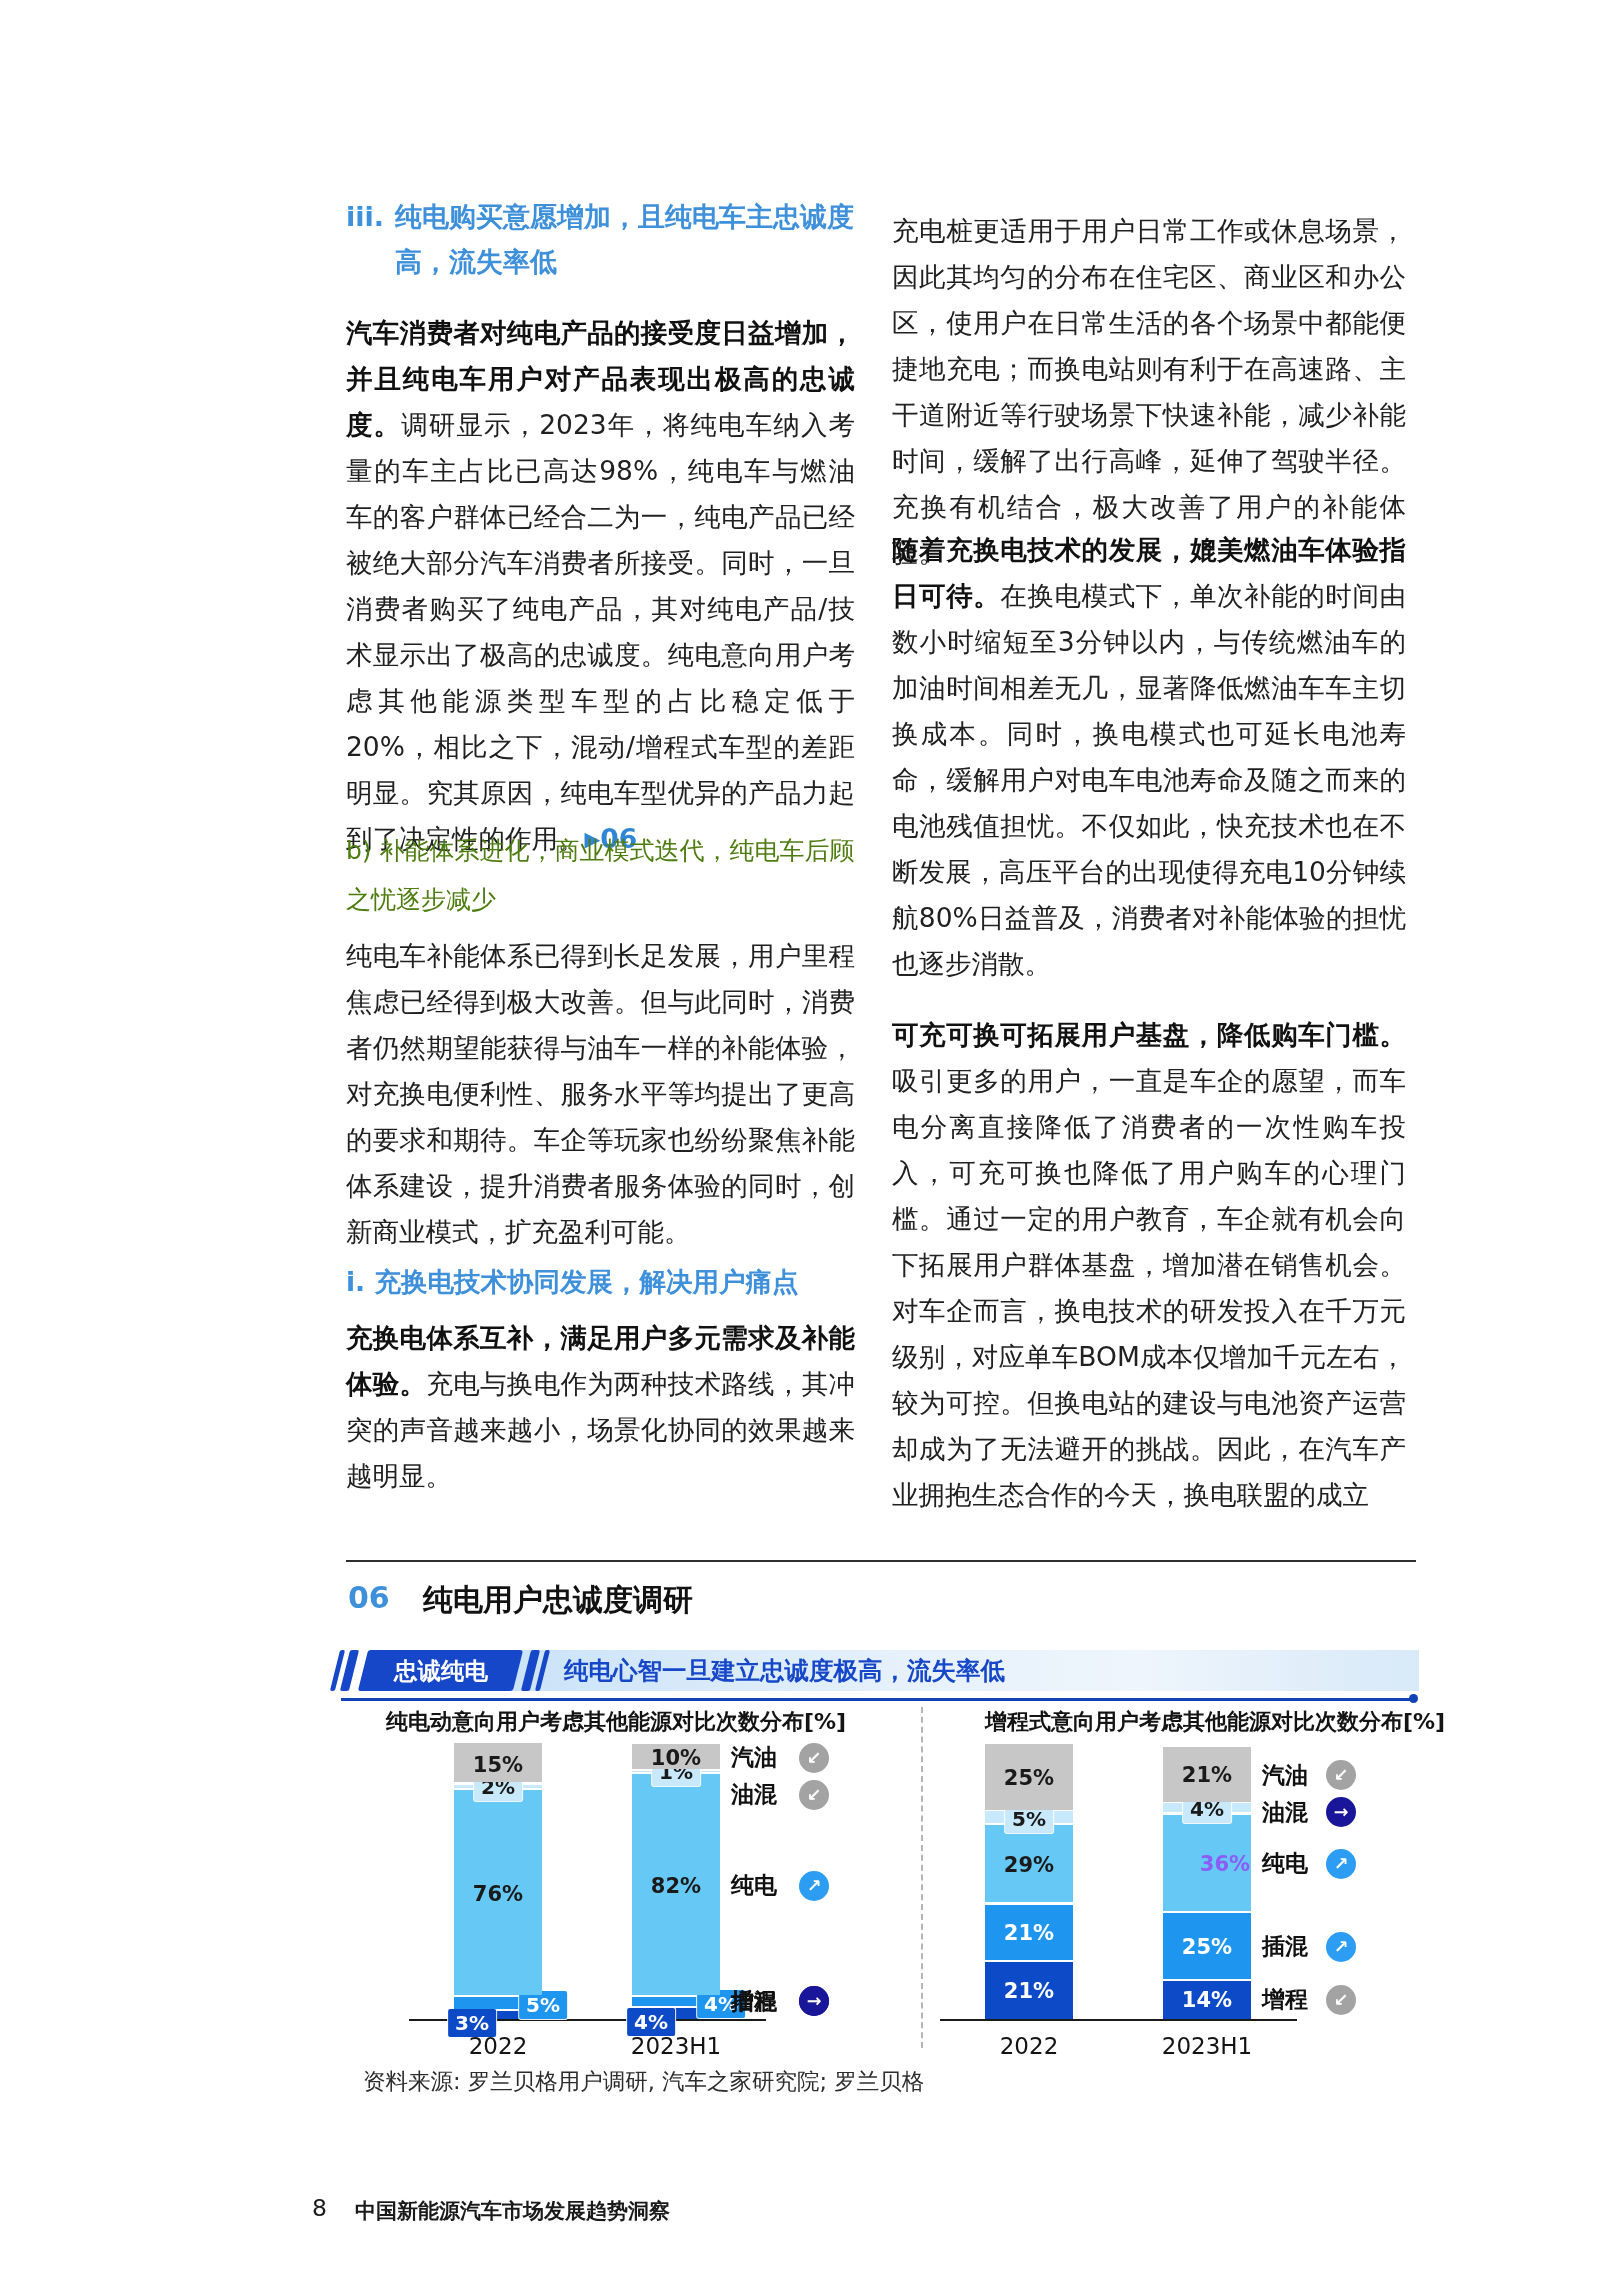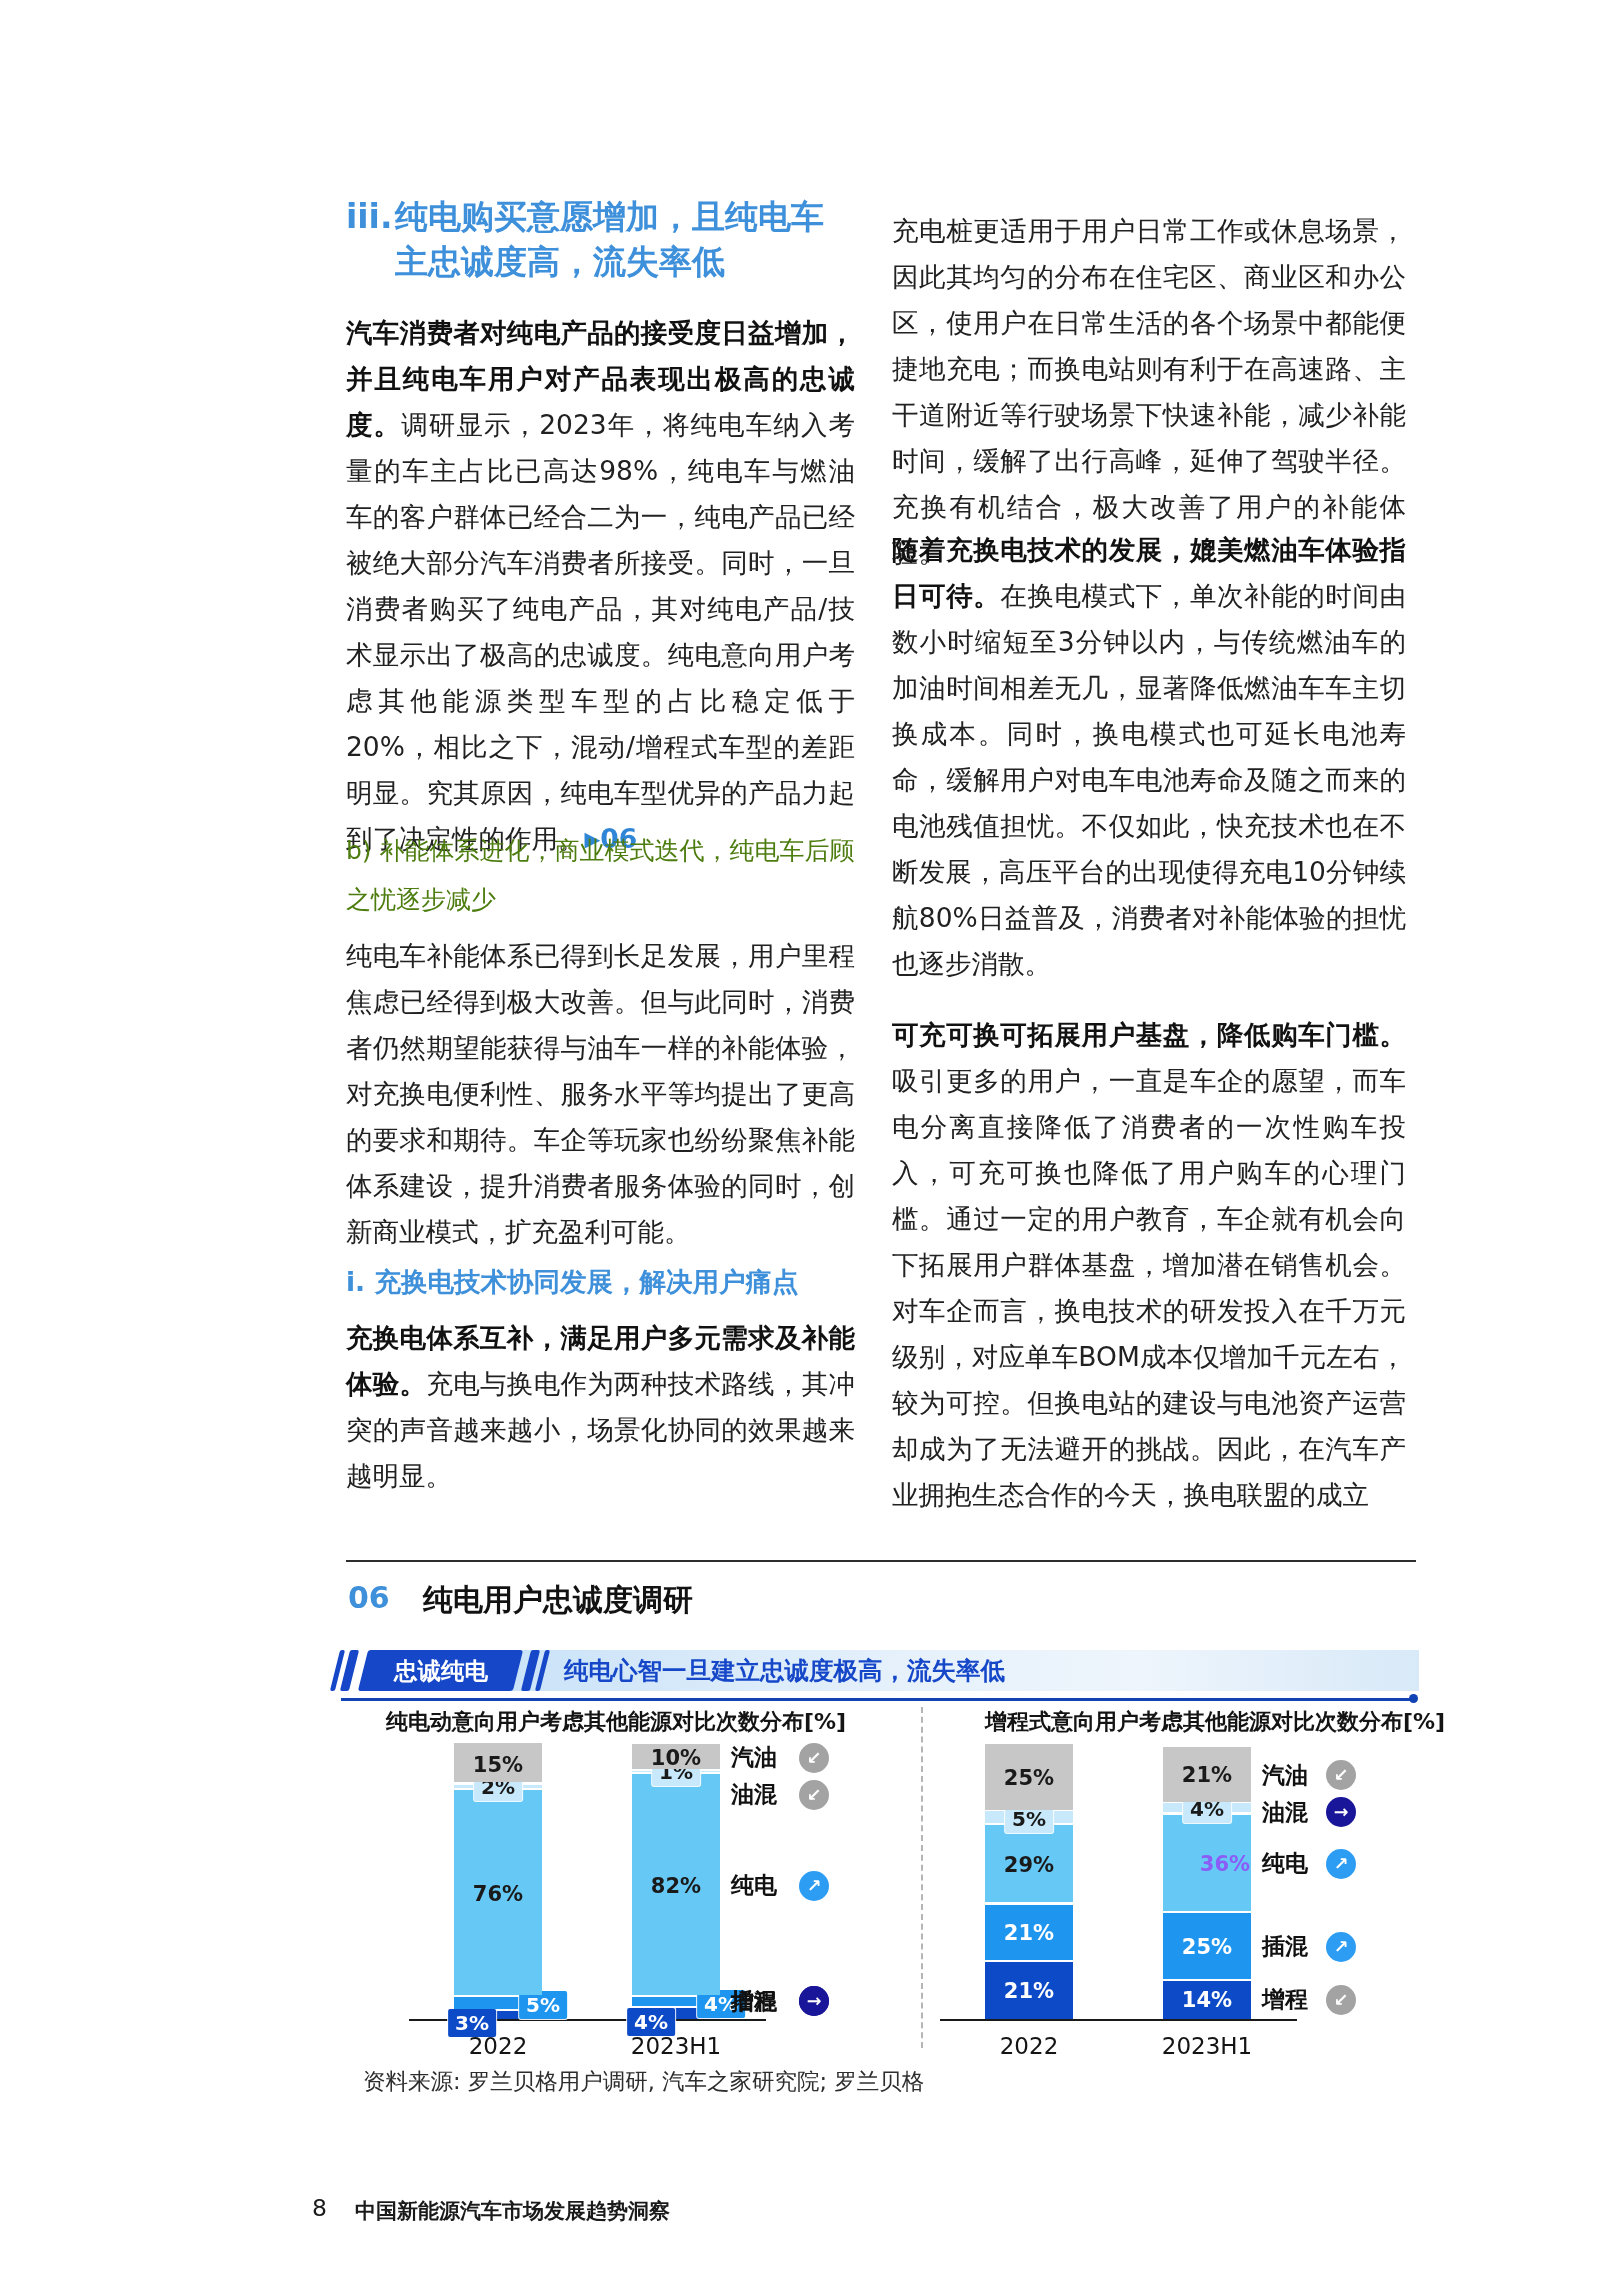--- a/index.html
+++ b/index.html
@@ -3,21 +3,21 @@
 <meta charset="utf-8">
 <style>
   html,body{margin:0;padding:0;background:#e8e8e8;}
   .page{
     position:relative;width:1621px;height:2293px;background:#ffffff;
     margin:0 auto;overflow:hidden;
     font-family:"DejaVu Sans","Liberation Sans",sans-serif;color:#212121;
   }
   .abs{position:absolute;}
   
-  .col-heading{color:#3f90da;font-weight:700;font-size:33px;line-height:45px;display:flex;}
+  .col-heading{color:#3f90da;font-weight:700;font-size:27px;line-height:45px;display:flex;}
   .col-heading .marker{flex:0 0 49px;}
   .col-heading .htext{flex:1;}
   .sub-heading{color:#3f90da;font-weight:700;font-size:26.5px;line-height:39px;}
   .big-heading{color:#4d7c0f;font-weight:400;font-size:25px;line-height:49px;}
   .para{font-size:26.5px;line-height:46px;text-align:justify;color:#212121;}
   .para .b{font-weight:700;color:#111;}
   .ref-link{color:#2f86d6;font-weight:700;white-space:nowrap;}
   .ref-link .tri{font-size:20.6px;vertical-align:2px;}
   
   .fig-rule{height:2px;background:#2e2e2e;}

